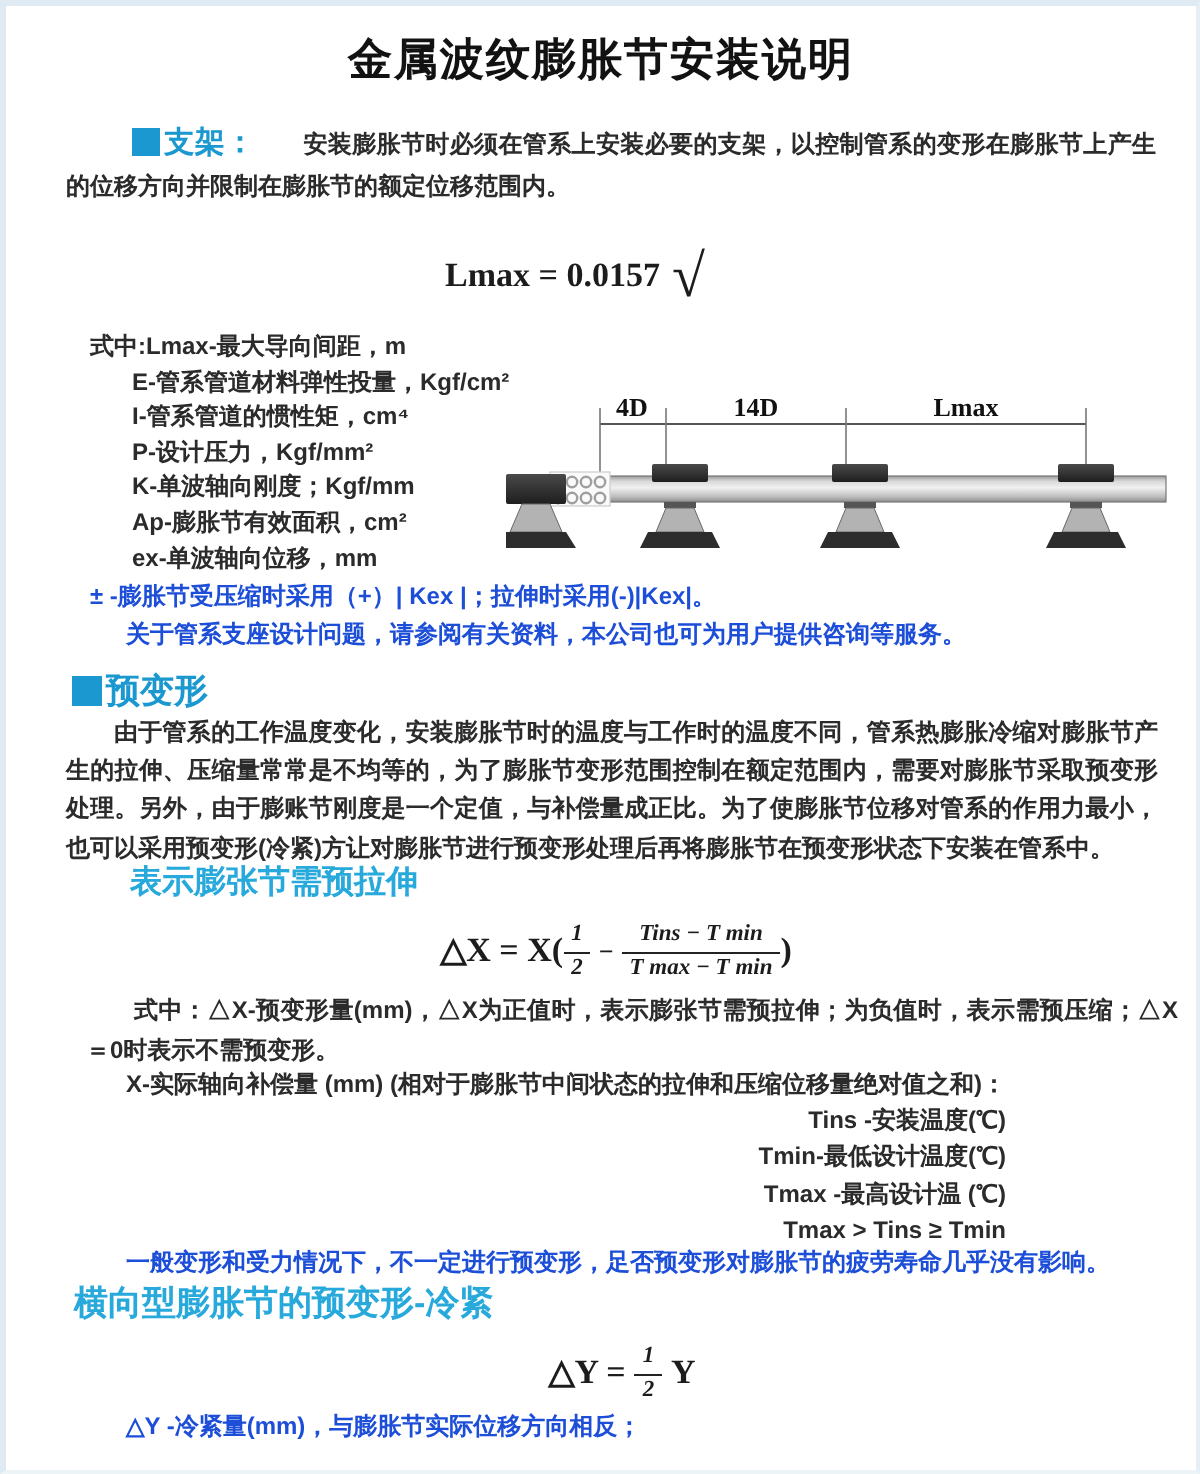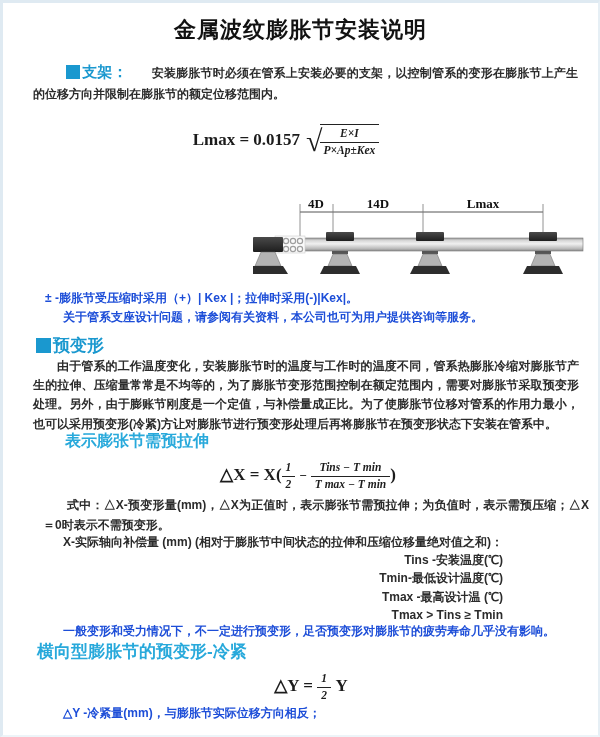--- a/index.html
+++ b/index.html
@@ -41,27 +41,32 @@
 
   <div class="abs title">金属波纹膨胀节安装说明</div>
 
   <div class="abs para" style="top:58px;left:30px;width:545px;text-indent:33px;">
     <span class="sq"></span><span class="sup-label">支架：</span><span>安装膨胀节时必须在管系上安装必要的支架，以控制管系的变形在膨胀节上产生的位移方向并限制在膨胀节的额定位移范围内。</span>
   </div>
 
   <div class="abs formula-row" style="top:121px;left:0;width:566px;">
     <span class="f-serif">Lmax = 0.0157</span><span class="sqrt-wrap">
         <span class="rad">√</span>
-        <span class="frac rooted">
-          <span class="num">E×I</span>
-          <span class="den">P×Ap±Kex</span>
-        </span>
       </span>
   </div>
 
+  <div class="abs defs" style="top:162px;left:42px;">
+    <div class="def-line">式中:Lmax-最大导向间距，m</div>
+    <div class="def-line ind">E-管系管道材料弹性投量，Kgf/cm²</div>
+    <div class="def-line ind">I-管系管道的惯性矩，cm⁴</div>
+    <div class="def-line ind">P-设计压力，Kgf/mm²</div>
+    <div class="def-line ind">K-单波轴向刚度；Kgf/mm</div>
+    <div class="def-line ind">Ap-膨胀节有效面积，cm²</div>
+    <div class="def-line ind">ex-单波轴向位移，mm</div>
+  </div>
 
   <div class="abs" style="top:193px;left:250px;width:332px;height:100px;">
     <svg width="332" height="100" viewBox="0 0 332 100">
       <defs>
         <linearGradient id="pipeG" x1="0" y1="0" x2="0" y2="1">
           <stop offset="0" stop-color="#9a9a9a"></stop>
             <stop offset="0.2" stop-color="#d8d8d8"></stop>
           <stop offset="0.45" stop-color="#f0f0f0"></stop>
             <stop offset="0.8" stop-color="#bdbdbd"></stop>
           <stop offset="1" stop-color="#8d8d8d"></stop>

